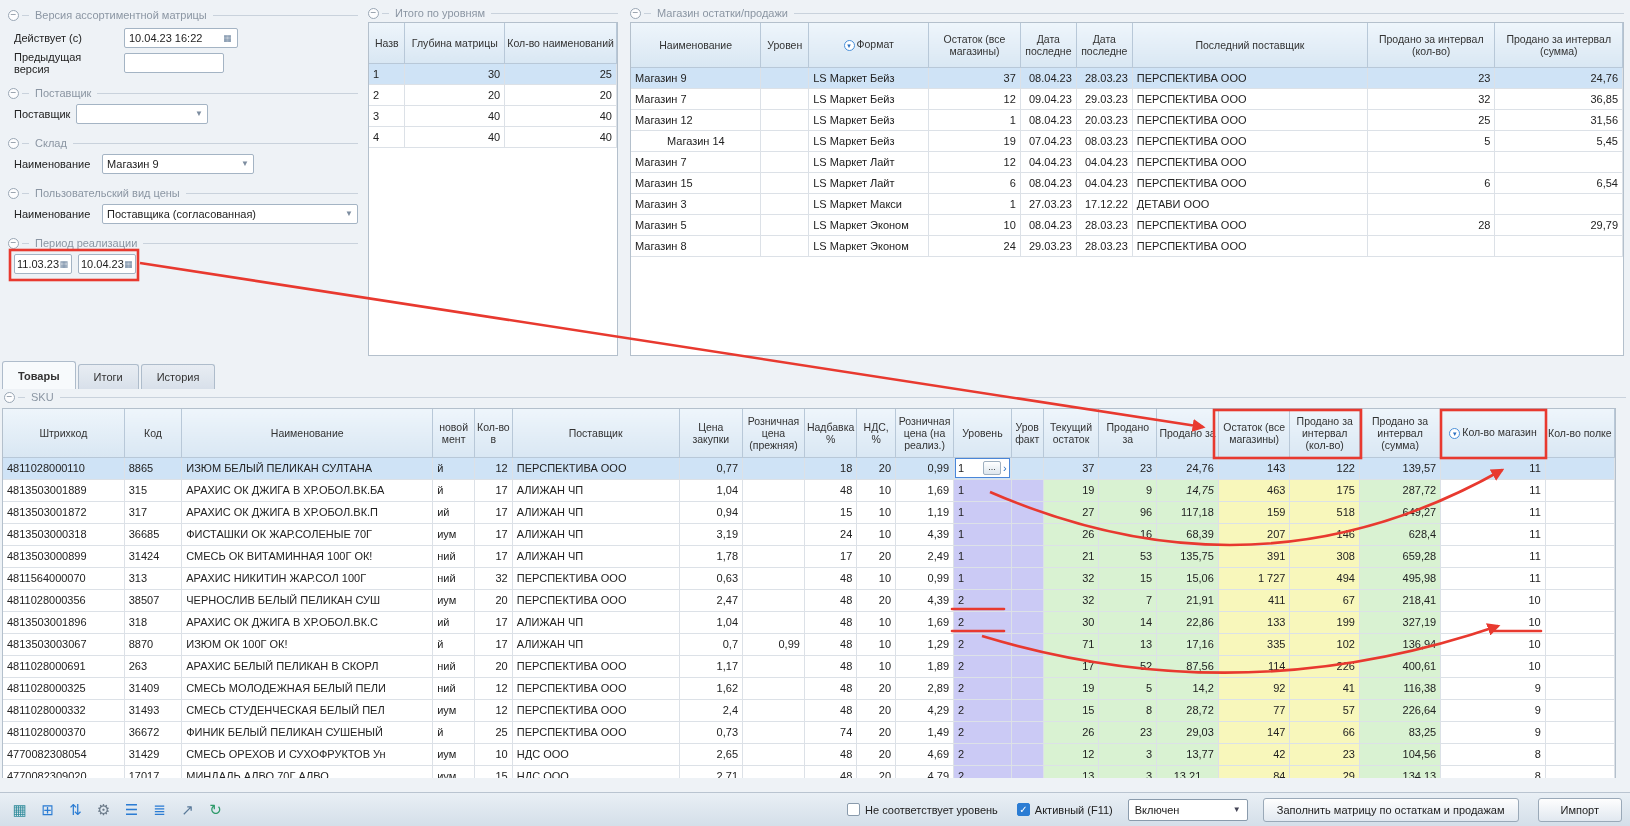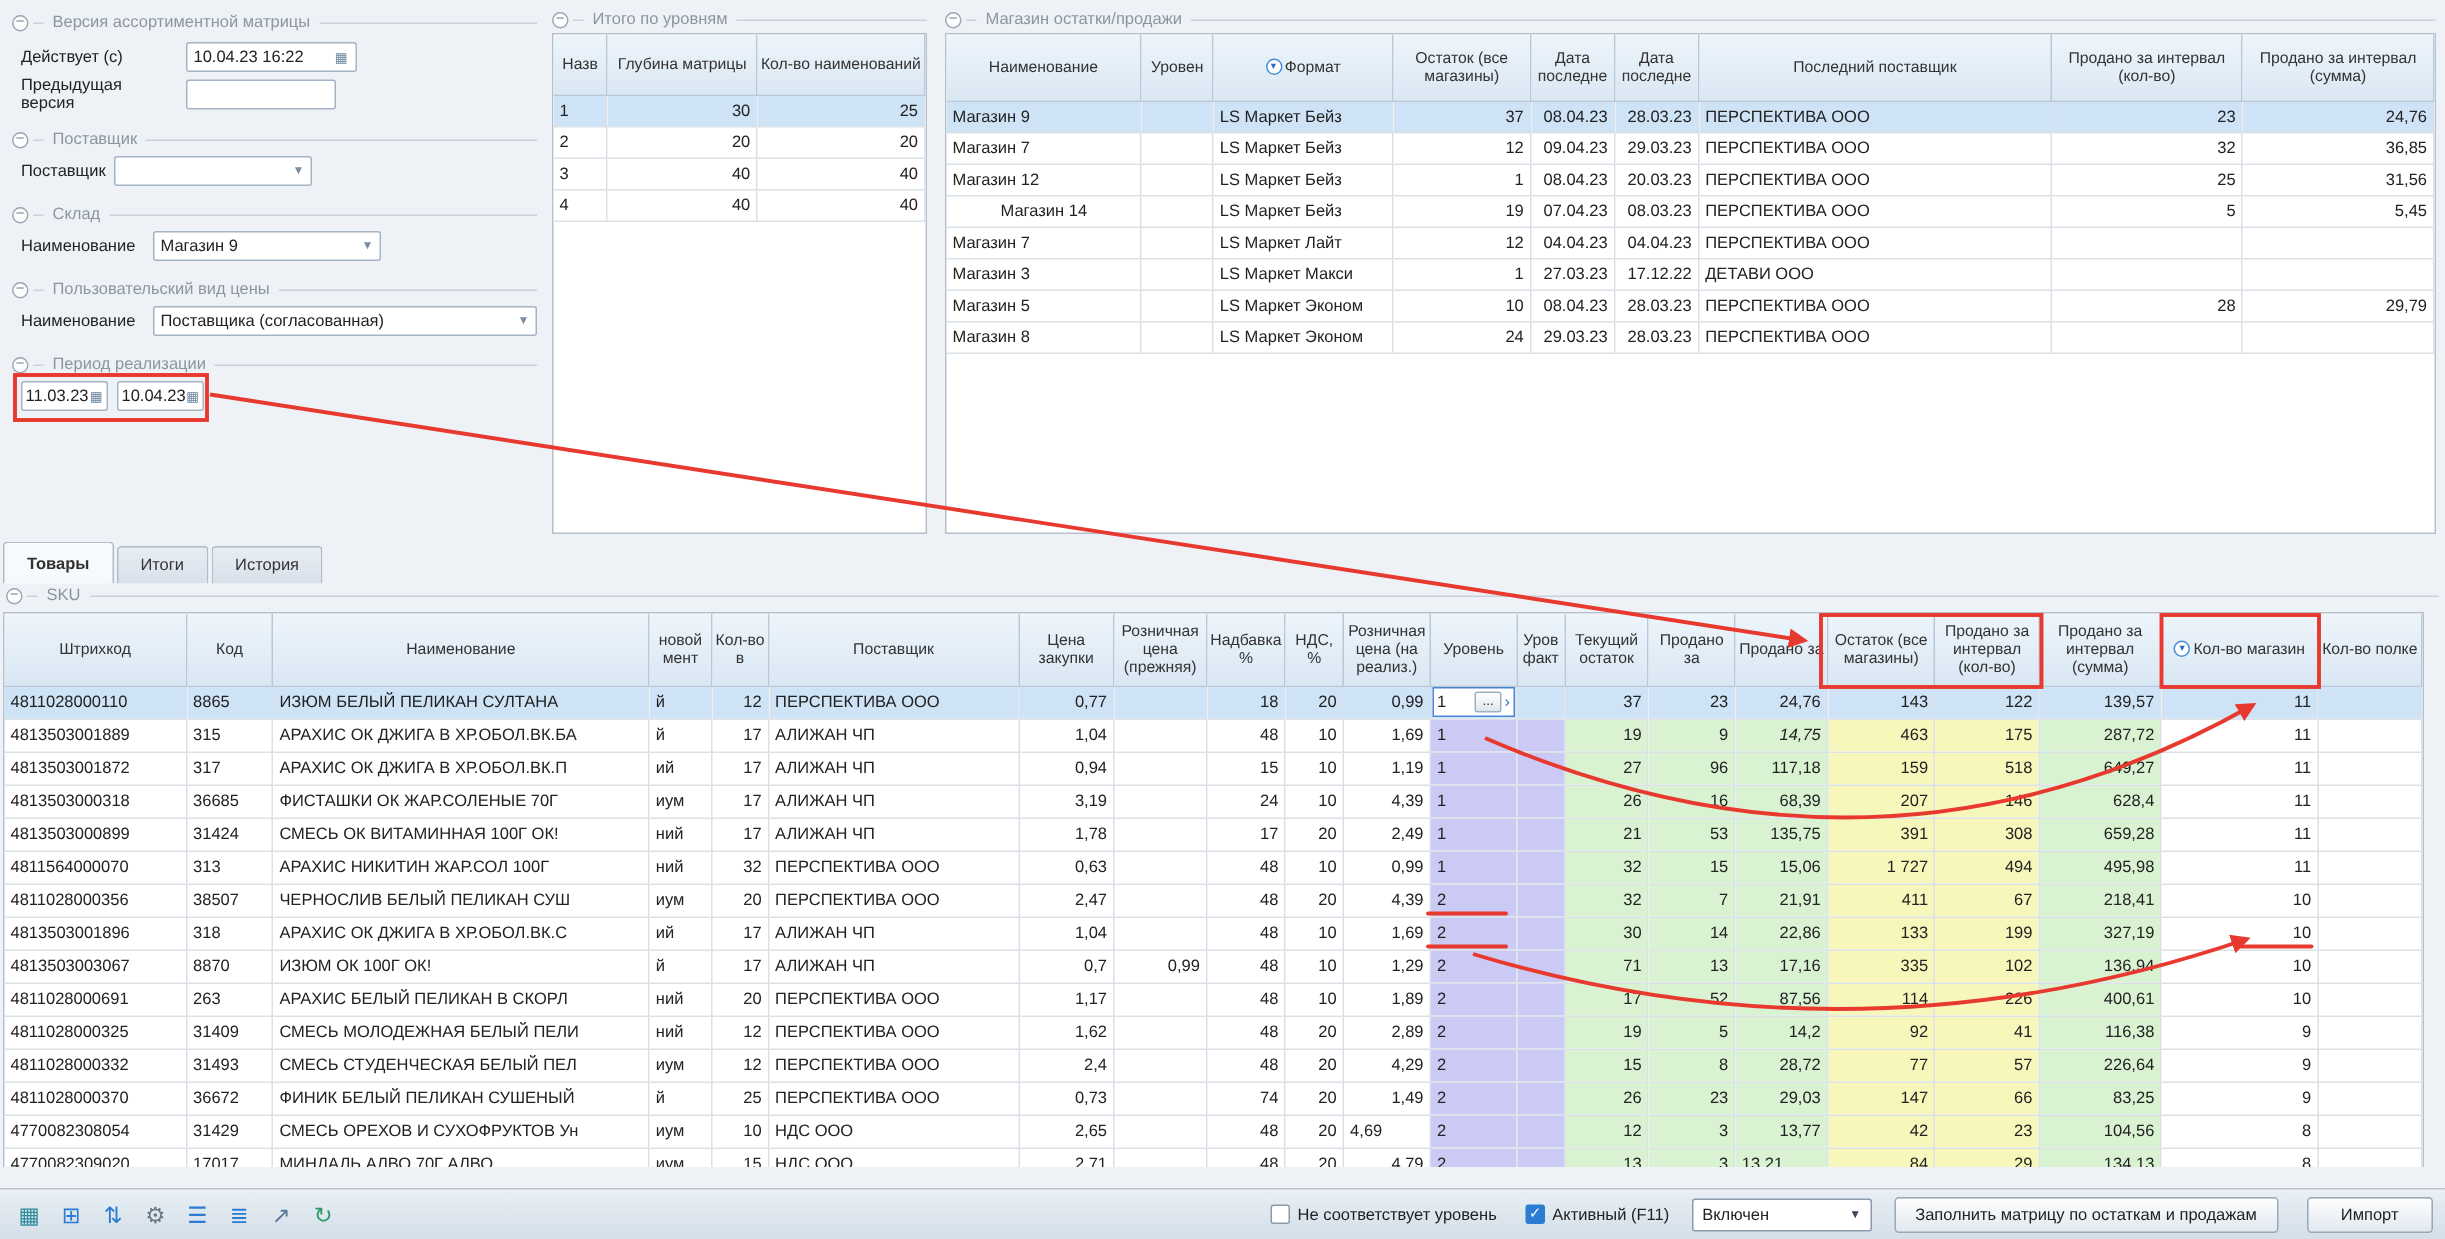--- a/index.html
+++ b/index.html
@@ -302,20 +302,31 @@
               <tr>
                 <td style="text-align: left;">Магазин 7</td>
                 <td style="text-align: left;"></td>
                 <td style="text-align: left;">LS Маркет Лайт</td>
                 <td style="text-align: right;">12</td>
                 <td style="text-align: right;">04.04.23</td>
                 <td style="text-align: right;">04.04.23</td>
                 <td style="text-align: left;">ПЕРСПЕКТИВА ООО</td>
                 <td style="text-align: right;"></td>
                 <td style="text-align: right;"></td>
+              </tr>
+              <tr>
+                <td style="text-align: left;">Магазин 15</td>
+                <td style="text-align: left;"></td>
+                <td style="text-align: left;">LS Маркет Лайт</td>
+                <td style="text-align: right;">6</td>
+                <td style="text-align: right;">08.04.23</td>
+                <td style="text-align: right;">04.04.23</td>
+                <td style="text-align: left;">ПЕРСПЕКТИВА ООО</td>
+                <td style="text-align: right;">6</td>
+                <td style="text-align: right;">6,54</td>
               </tr>
               <tr>
                 <td style="text-align: left;">Магазин 3</td>
                 <td style="text-align: left;"></td>
                 <td style="text-align: left;">LS Маркет Макси</td>
                 <td style="text-align: right;">1</td>
                 <td style="text-align: right;">27.03.23</td>
                 <td style="text-align: right;">17.12.22</td>
                 <td style="text-align: left;">ДЕТАВИ ООО</td>
                 <td style="text-align: right;"></td>
@@ -729,21 +740,21 @@
                 <td style="text-align: left;">4770082308054</td>
                 <td style="text-align: left;">31429</td>
                 <td style="text-align: left;">СМЕСЬ ОРЕХОВ И СУХОФРУКТОВ Ун</td>
                 <td style="text-align: left;">иум</td>
                 <td style="text-align: right;">10</td>
                 <td style="text-align: left;">НДС ООО</td>
                 <td style="text-align: right;">2,65</td>
                 <td style="text-align: right;"></td>
                 <td style="text-align: right;">48</td>
                 <td style="text-align: right;">20</td>
-                <td style="text-align: left;">4,69</td>
+                <td style="text-align: right;">4,69</td>
                 <td class="purple" style="text-align: left;">2</td>
                 <td class="purple" style="text-align: left;"></td>
                 <td class="green" style="text-align: right;">12</td>
                 <td class="green" style="text-align: right;">3</td>
                 <td class="green" style="text-align: right;">13,77</td>
                 <td class="yellow" style="text-align: right;">42</td>
                 <td class="yellow" style="text-align: right;">23</td>
                 <td class="green" style="text-align: right;">104,56</td>
                 <td style="text-align: right;">8</td>
                 <td style="text-align: right;"></td>
@@ -757,21 +768,21 @@
                 <td style="text-align: left;">НДС ООО</td>
                 <td style="text-align: right;">2,71</td>
                 <td style="text-align: right;"></td>
                 <td style="text-align: right;">48</td>
                 <td style="text-align: right;">20</td>
                 <td style="text-align: right;">4,79</td>
                 <td class="purple" style="text-align: left;">2</td>
                 <td class="purple" style="text-align: left;"></td>
                 <td class="green" style="text-align: right;">13</td>
                 <td class="green" style="text-align: right;">3</td>
-                <td class="green" style="text-align: left; margin-top: 21px;">13,21</td>
+                <td class="green" style="text-align: center; margin-top: 21px;">13,21</td>
                 <td class="yellow" style="text-align: right;">84</td>
                 <td class="yellow" style="text-align: right;">29</td>
                 <td class="green" style="text-align: right;">134,13</td>
                 <td style="text-align: right;">8</td>
                 <td style="text-align: right;"></td>
               </tr>
             </tbody>
           </table>
         </div>
     </div>

